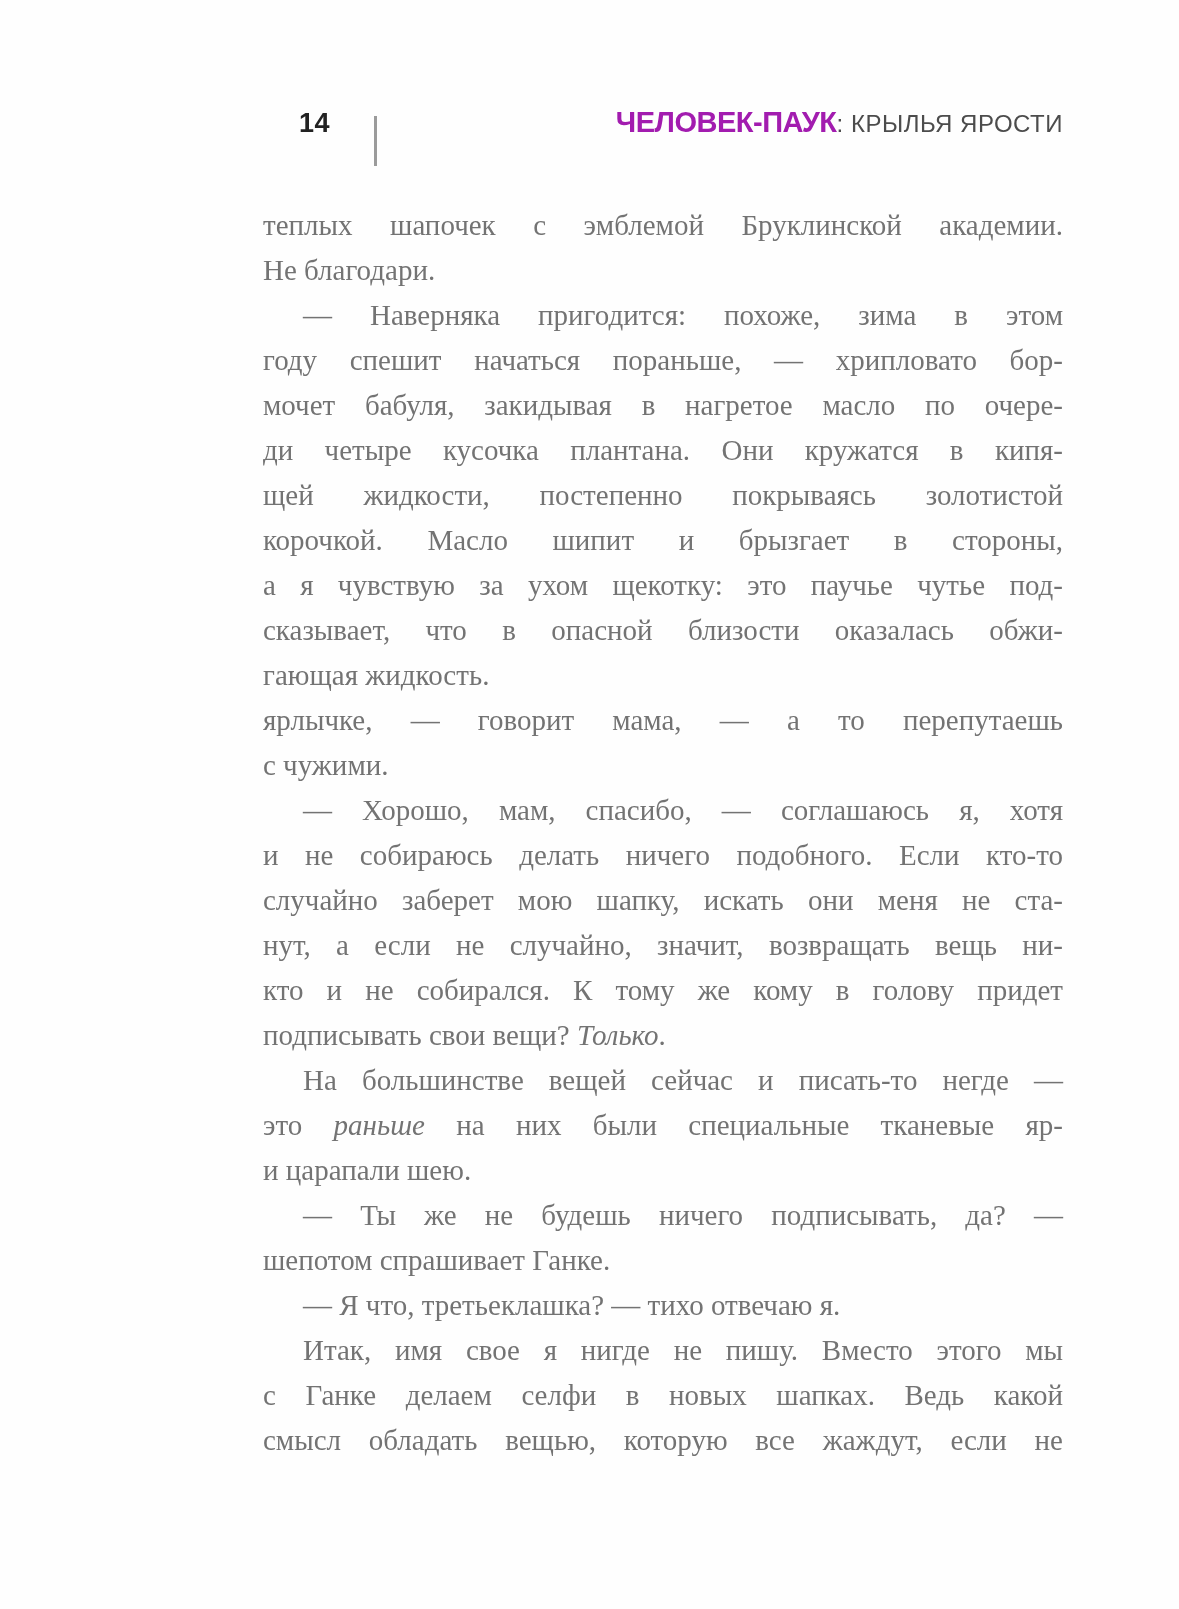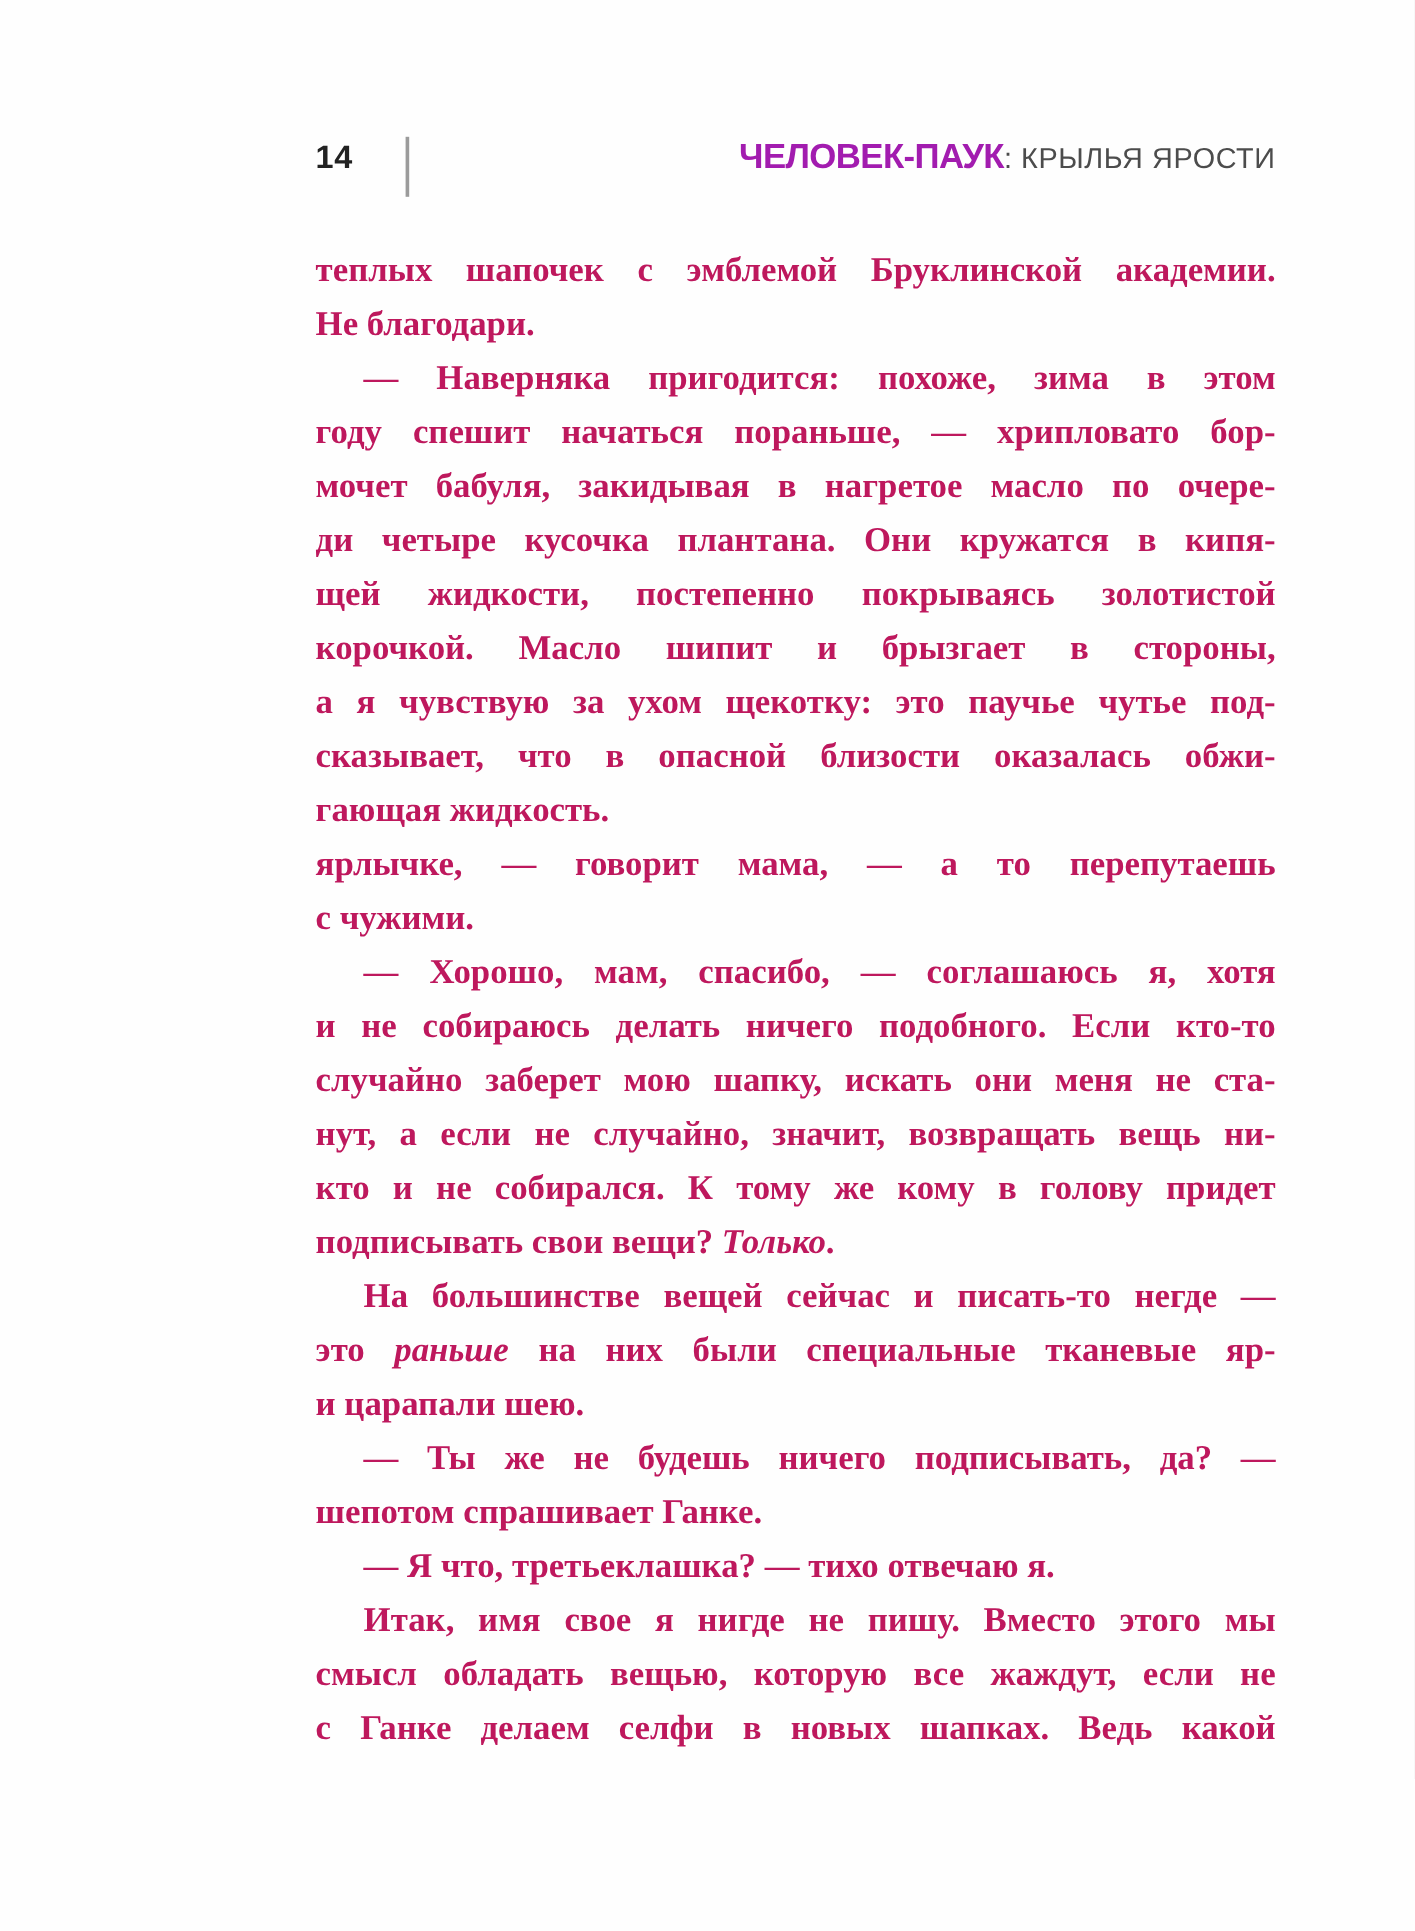--- a/index.html
+++ b/index.html
@@ -17,21 +17,22 @@
     position: absolute;
     left: 263px;
     width: 800px;
     top: 106px;
     display: flex;
     justify-content: space-between;
     align-items: baseline;
   }
   .head-left {
     display: flex;
-    align-items: center;
+    align-items: flex-start;
+    margin-left: 36px;
   }
   .page-num {
     font-family: "Liberation Sans", sans-serif;
     font-weight: 700;
     font-size: 27px;
     color: #222;
     letter-spacing: 0.5px;
   }
   .head-rule {
     display: inline-block;
@@ -59,22 +60,21 @@
     letter-spacing: 0.5px;
   }
   
   .body-text {
     position: absolute;
     left: 263px;
     top: 203px;
     width: 800px;
     font-size: 29px;
     line-height: 45px;
-    color: #be185d;
-    font-weight: bold;
+    color: #737373;
   }
   .para { margin: 0; padding: 0; }
   .line { display: block; }
   .line.just {
     text-align: justify;
     text-align-last: justify;
   }
   .line.first { text-indent: 40px; }
   .it { font-style: italic; }
 </style>
@@ -128,18 +128,18 @@
       </p>
       <p class="para">
         <span class="line just first"><span>— Ты же не будешь ничего подписывать, да? —</span></span>
         <span class="line"><span>шепотом спрашивает Ганке.</span></span>
       </p>
       <p class="para">
         <span class="line first"><span>— Я что, третьеклашка? — тихо отвечаю я.</span></span>
       </p>
       <p class="para">
         <span class="line just first"><span>Итак, имя свое я нигде не пишу. Вместо этого мы</span></span>
+        <span class="line just"><span>с Ганке делаем селфи в новых шапках. Ведь какой</span></span>
         <span class="line just"><span>смысл обладать вещью, которую все жаждут, если не</span></span>
-        <span class="line just"><span>с Ганке делаем селфи в новых шапках. Ведь какой</span></span>
       </p>
     </main>
 
 </div>
 
 </body></html>

